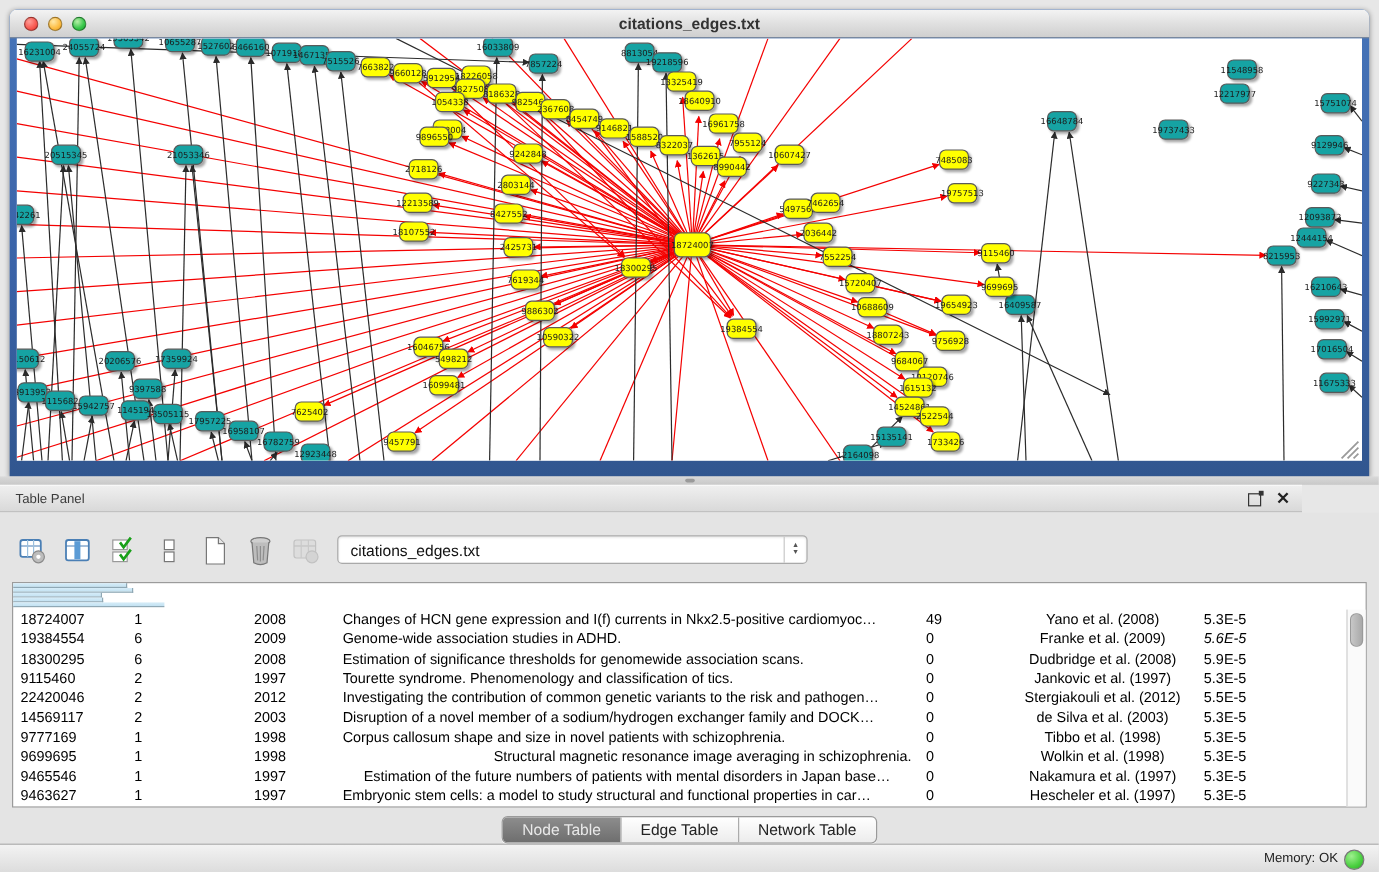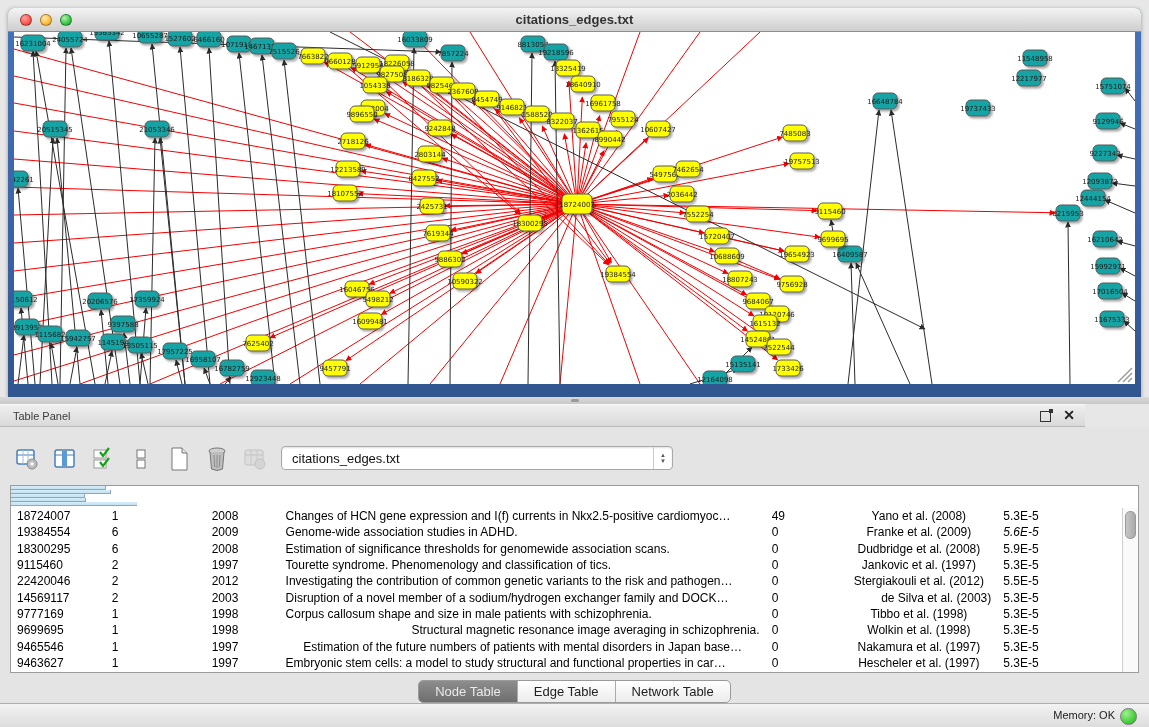--- a/index.html
+++ b/index.html
@@ -821,28 +821,28 @@
           <div class="td" style="width: 75px; text-align: left;">0</div>
           <div class="td" style="width: 157px; text-align: center;">Stergiakouli et al. (2012)</div>
           <div class="td" style="width: 126px; text-align: left;">5.5E-5</div>
         </div>
         <div class="tr">
           <div class="td" style="width: 95px; text-align: left;">14569117</div>
           <div class="td" style="width: 100px; text-align: left;">2</div>
           <div class="td" style="width: 74px; text-align: left;">2003</div>
           <div class="td" style="width: 487px; text-align: left;">Disruption of a novel member of a sodium/hydrogen exchanger family and DOCK…</div>
           <div class="td" style="width: 75px; text-align: left;">0</div>
-          <div class="td" style="width: 157px; text-align: right;">de Silva et al. (2003)</div>
+          <div class="td" style="width: 157px; text-align: center;">de Silva et al. (2003)</div>
           <div class="td" style="width: 126px; text-align: left;">5.3E-5</div>
         </div>
         <div class="tr">
           <div class="td" style="width: 95px; text-align: left;">9777169</div>
           <div class="td" style="width: 100px; text-align: left;">1</div>
           <div class="td" style="width: 74px; text-align: left;">1998</div>
-          <div class="td" style="width: 487px; text-align: left;">Corpus callosum shape and size in male patients with schizophrenia.</div>
+          <div class="td" style="width: 487px; text-align: left;">Corpus callosum shape and size in novel patients with schizophrenia.</div>
           <div class="td" style="width: 75px; text-align: left;">0</div>
           <div class="td" style="width: 157px; text-align: center;">Tibbo et al. (1998)</div>
           <div class="td" style="width: 126px; text-align: left;">5.3E-5</div>
         </div>
         <div class="tr">
           <div class="td" style="width: 95px; text-align: left;">9699695</div>
           <div class="td" style="width: 100px; text-align: left;">1</div>
           <div class="td" style="width: 74px; text-align: left;">1998</div>
           <div class="td" style="width: 487px; text-align: right;">Structural magnetic resonance image averaging in schizophrenia.</div>
           <div class="td" style="width: 75px; text-align: left;">0</div>

